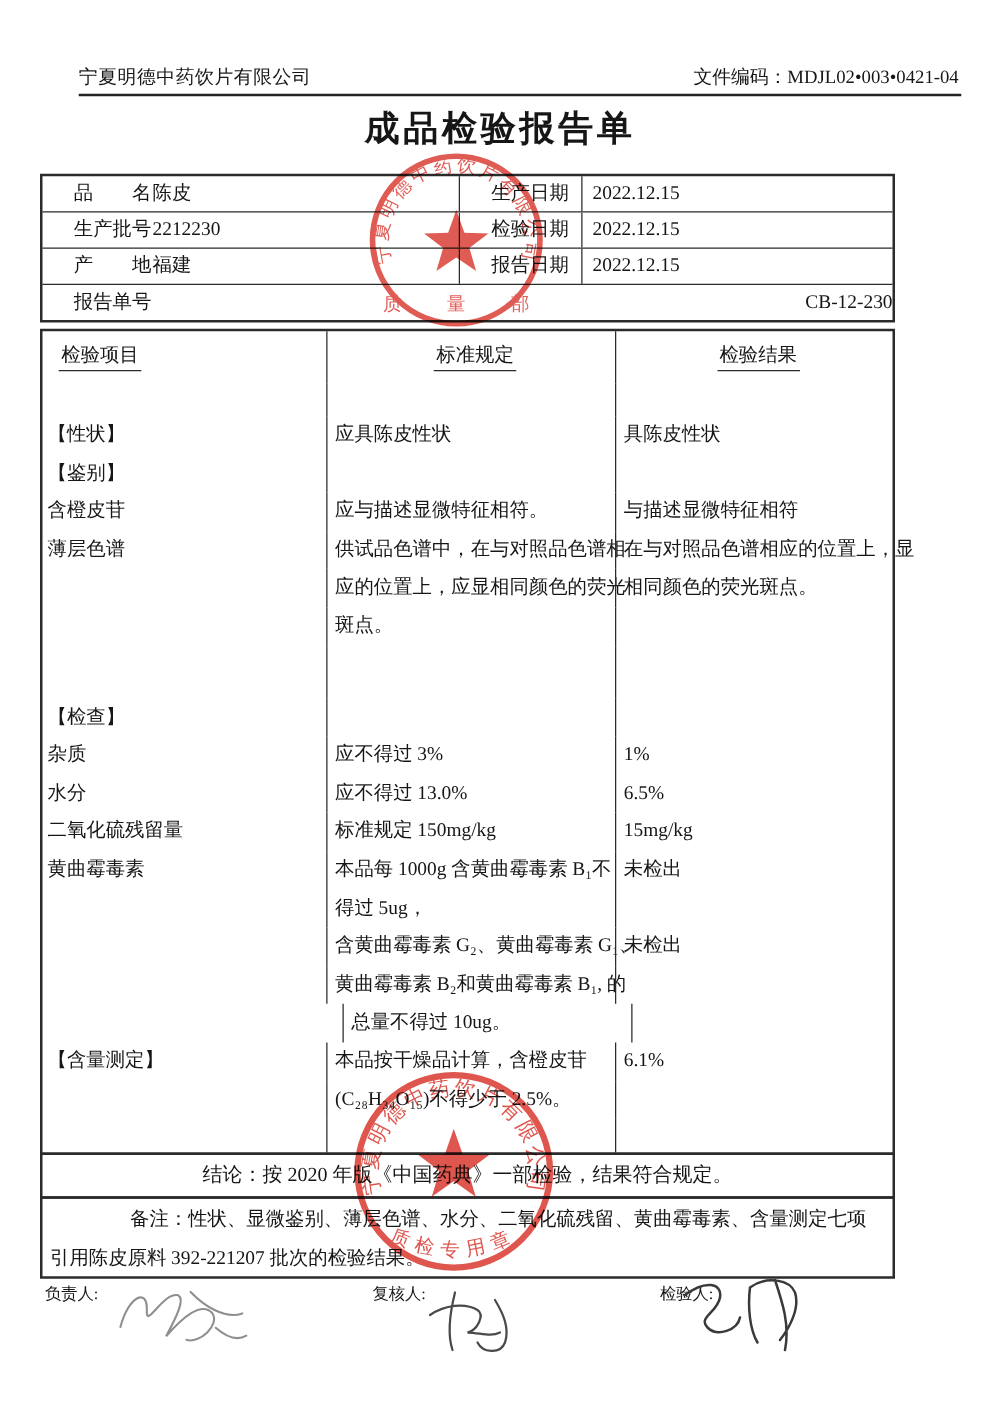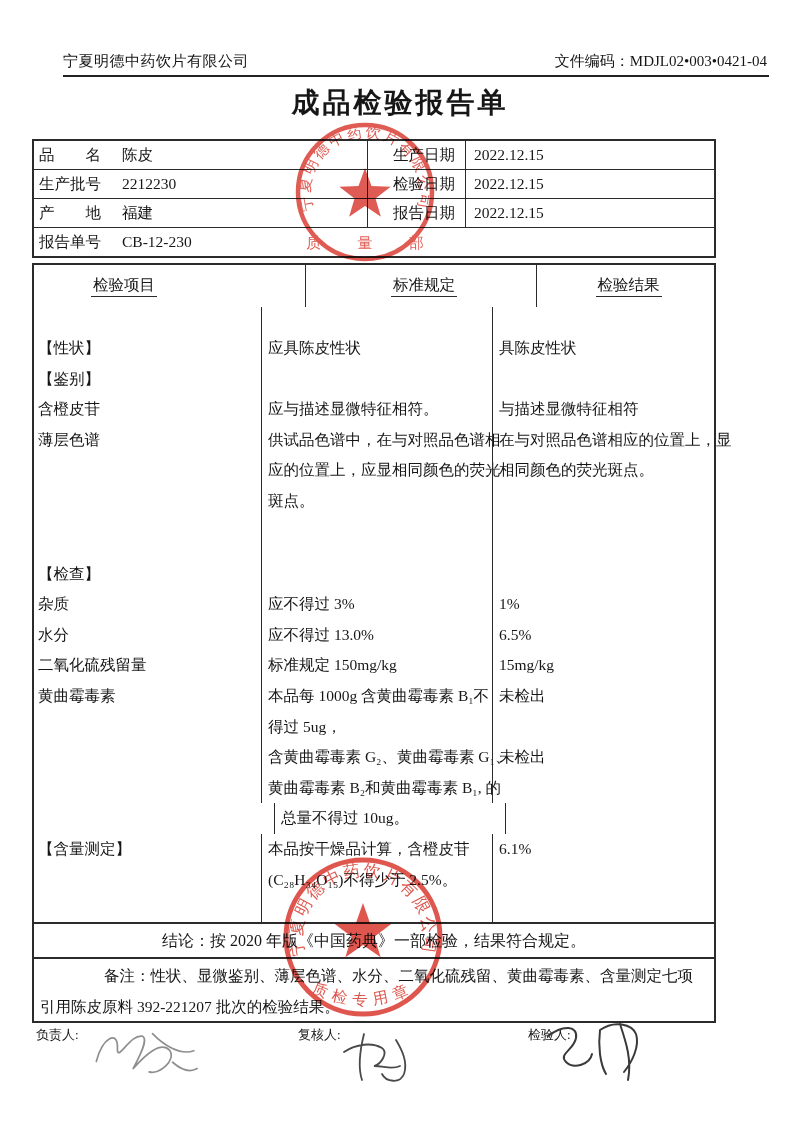--- a/index.html
+++ b/index.html
@@ -11,32 +11,32 @@
   .hdr-rule{position:absolute;left:63px;right:31px;top:75px;height:2px;background:#222;}
   .title{position:absolute;left:0;right:0;top:84px;text-align:center;
          font-family:"Liberation Sans","DejaVu Sans",sans-serif;font-weight:bold;
          font-size:28px;letter-spacing:3px;}
   
   .info{position:absolute;left:32px;top:139px;width:684px;box-sizing:border-box;
         border:2px solid #2b2b2b;}
   .irow{display:grid;grid-template-columns:78px 255px 98px 1fr;height:28px;
         line-height:28px;border-bottom:1.4px solid #2b2b2b;font-size:15.5px;}
   .irow:last-child{border-bottom:none;}
-  .ilabel{padding-left:5px;white-space:nowrap;}
+  .ilabel{padding-left:25px;white-space:nowrap;}
   .ivalue{padding-left:10px;white-space:nowrap;}
   .ilabel2{border-left:1.4px solid #2b2b2b;padding-left:25px;white-space:nowrap;}
   .ivalue2{border-left:1.4px solid #2b2b2b;padding-left:8px;white-space:nowrap;}
-  .ispan{grid-column:2 / -1;padding-left:10px;white-space:nowrap;}
+  .ispan{grid-column:2 / -1;padding-left:10px;white-space:nowrap;text-align:right;}
   
   .main{position:absolute;left:32px;top:263px;width:684px;height:661px;box-sizing:border-box;
         border:2px solid #2b2b2b;display:flex;flex-direction:column;}
   .mrow{display:grid;grid-template-columns:227px 231px 1fr;flex:0 0 auto;}
   .mc{padding-left:4px;white-space:nowrap;font-size:15.5px;overflow:visible;}
   .mc2,.mc3{border-left:1.4px solid #2b2b2b;padding-left:6px;}
-  .mhead{height:42px;margin-left:44px;}
+  .mhead{height:42px;}
   .mhead .mc{padding-top:10px;line-height:20px;}
   .mhead .mc1{padding-left:13px;}
   .mhead .mc2,.mhead .mc3{text-align:center;}
   .uline{display:inline-block;border-bottom:1.5px solid #2b2b2b;padding:0 2px 1px 2px;}
   .mline{height:30.6px;line-height:30.6px;}
   .mfill{flex:1 1 auto;}
   
   .concl{position:absolute;left:32px;top:922px;width:684px;height:37px;box-sizing:border-box;
          border:2px solid #2b2b2b;text-align:center;line-height:33px;font-size:16px;}
   .remark{position:absolute;left:32px;top:957px;width:684px;height:66px;box-sizing:border-box;

